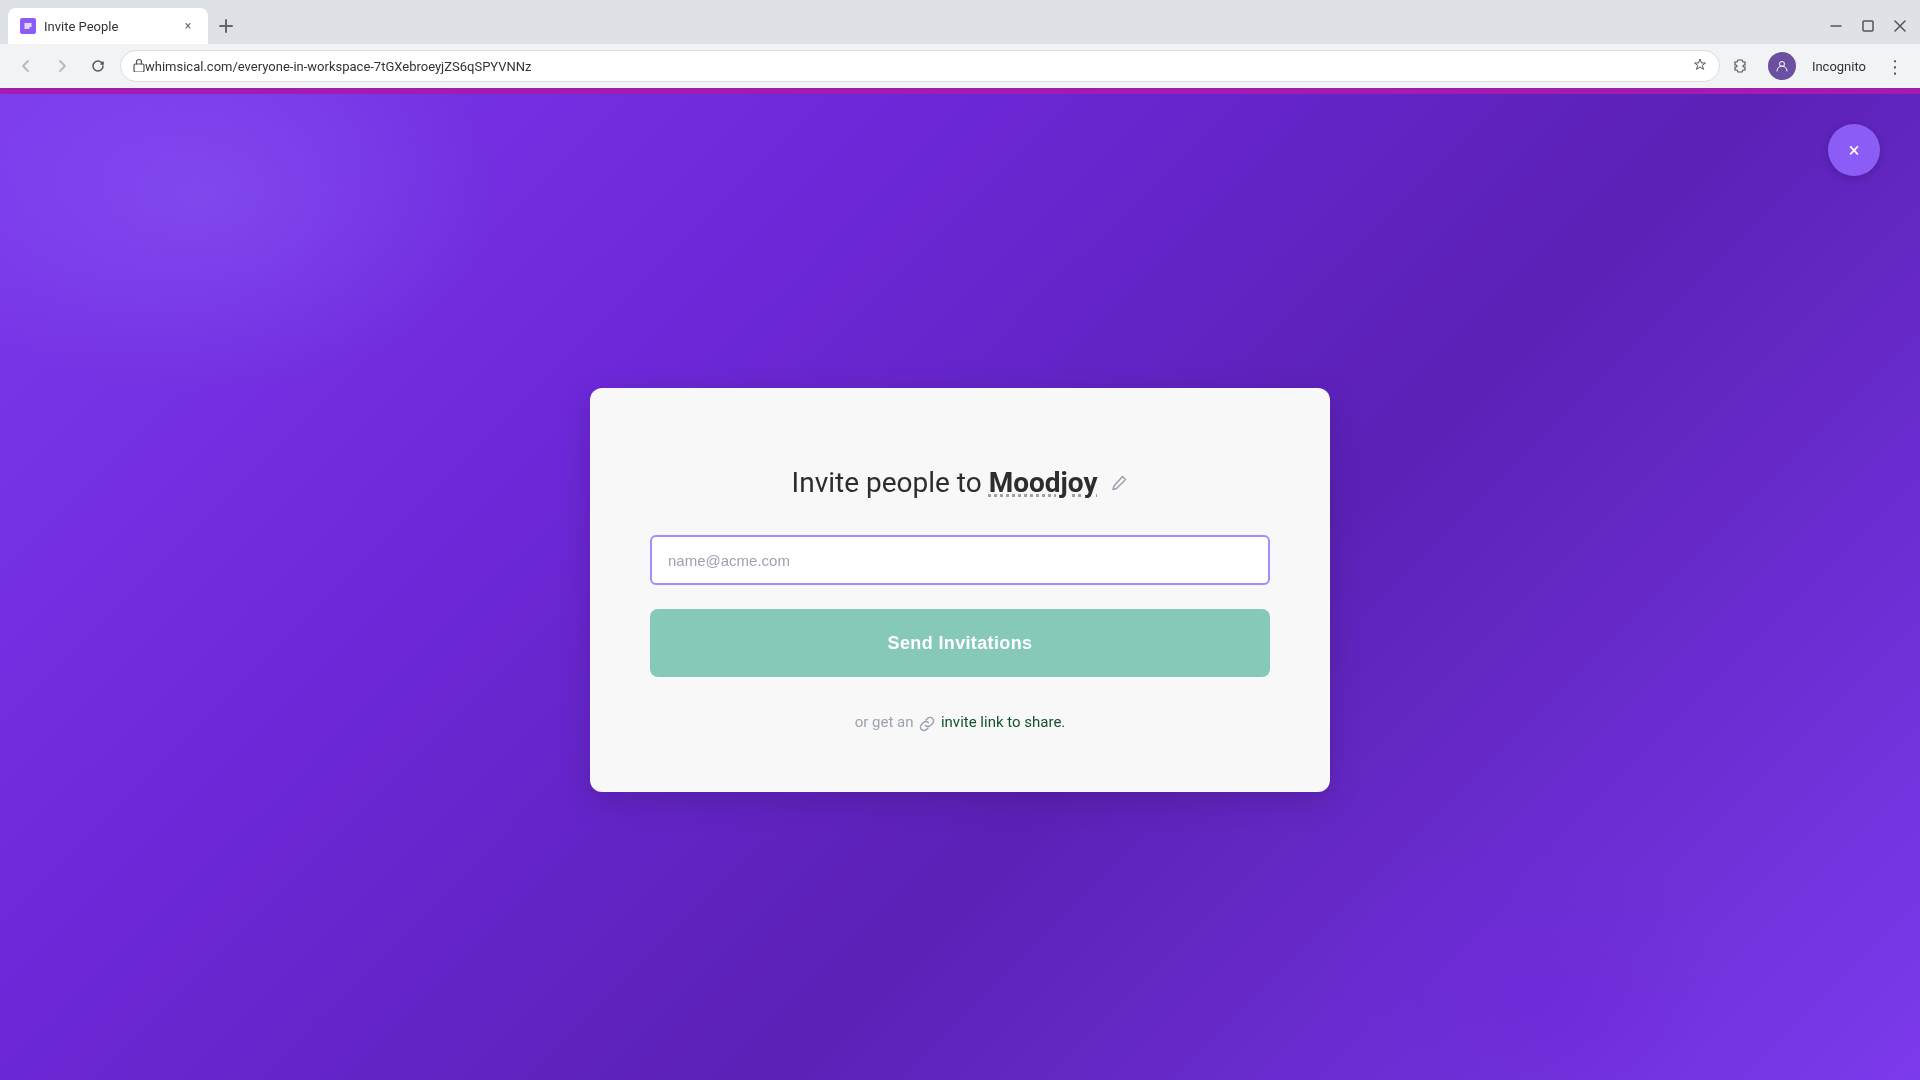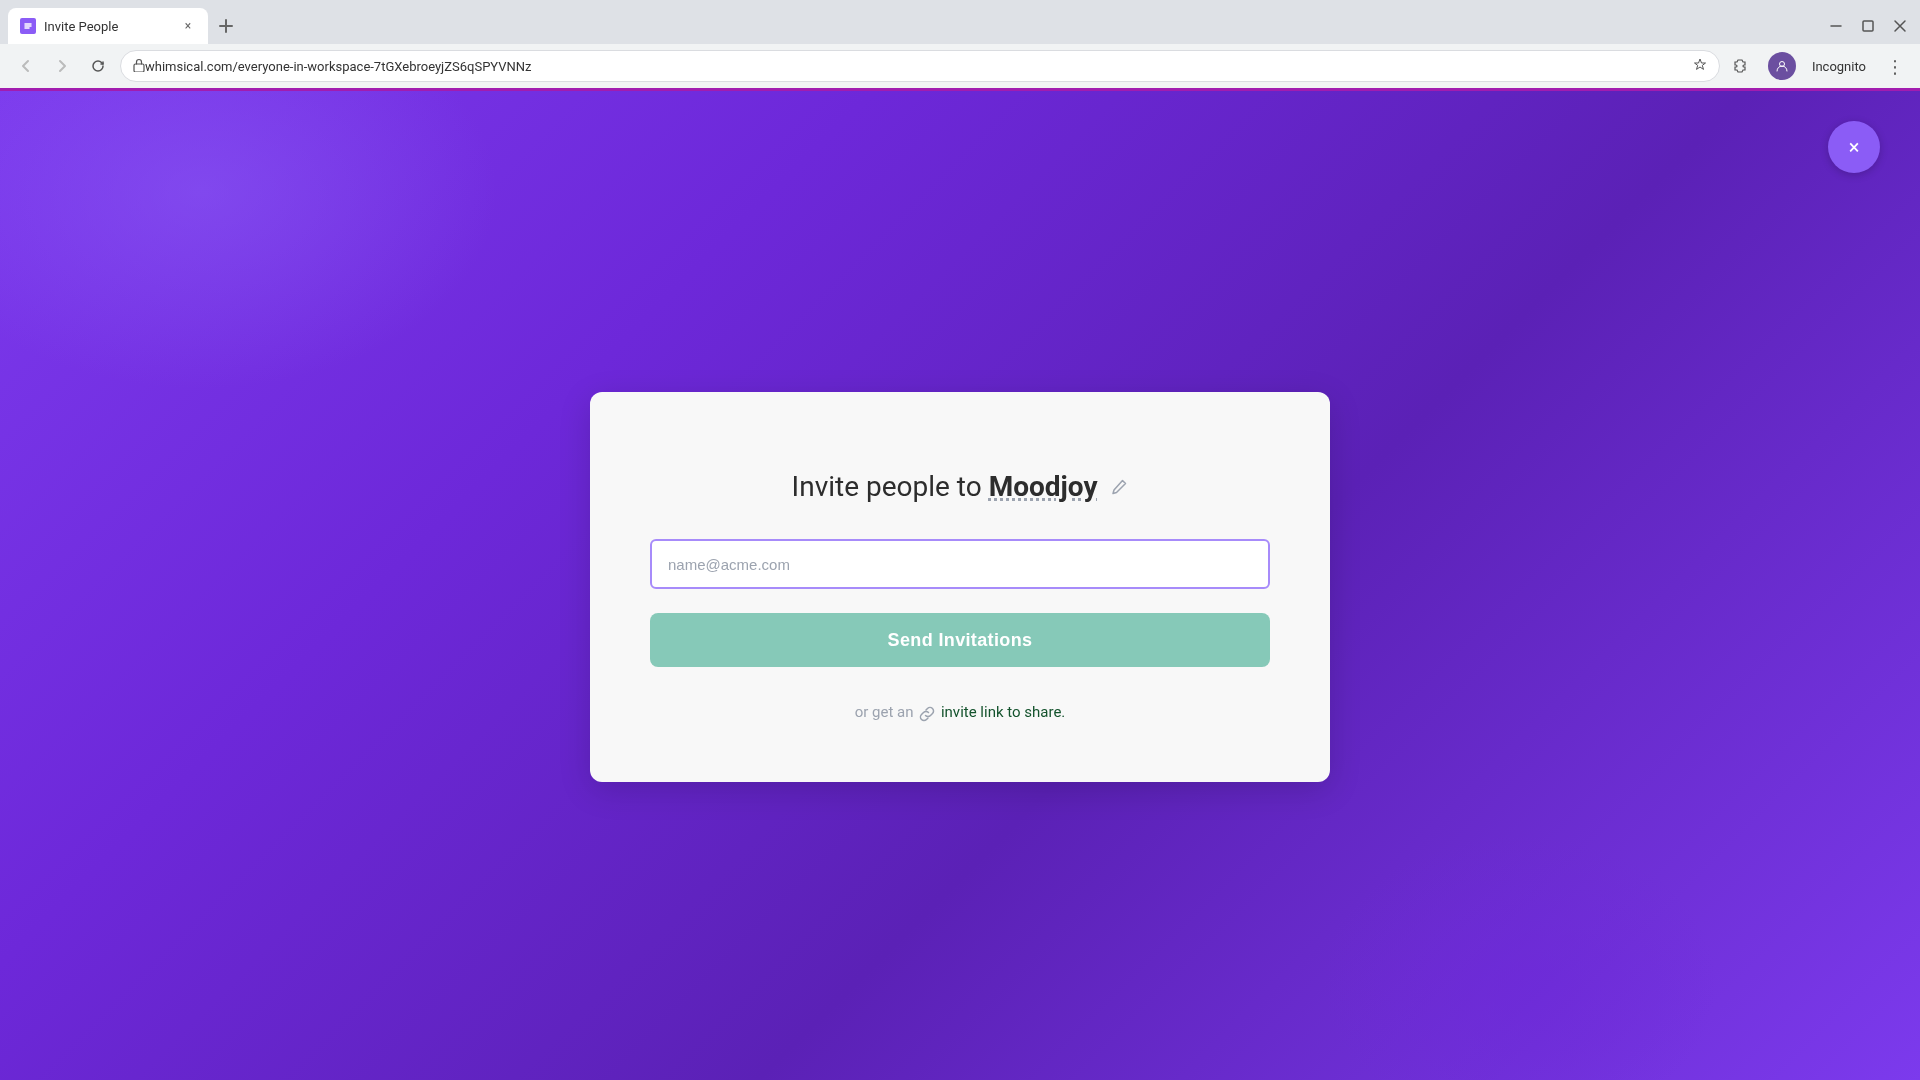--- a/index.html
+++ b/index.html
@@ -8,21 +8,21 @@
       width: 1920px;
       height: 1080px;
       overflow: hidden;
       font-family: -apple-system, BlinkMacSystemFont, 'Segoe UI', Roboto, sans-serif;
     }
 
     
     .browser-chrome {
       width: 100%;
       background: #dee1e6;
-      border-bottom: 3px solid #a21caf;
+      border-bottom: 6px solid #a21caf;
     }
 
     .tab-bar {
       display: flex;
       align-items: center;
       padding: 8px 8px 0 8px;
       background: #dee1e6;
       height: 44px;
     }
 
@@ -304,21 +304,21 @@
       background: white;
       outline: none;
     }
 
     .email-input::placeholder {
       color: #9ca3af;
     }
 
     .send-btn {
       width: 100%;
-      height: 54px;
+      height: 68px;
       background: #86c9b8;
       border: none;
       border-radius: 8px;
       font-size: 18px;
       font-weight: 600;
       color: white;
       cursor: pointer;
       margin-top: 24px;
       letter-spacing: 0.02em;
     }

